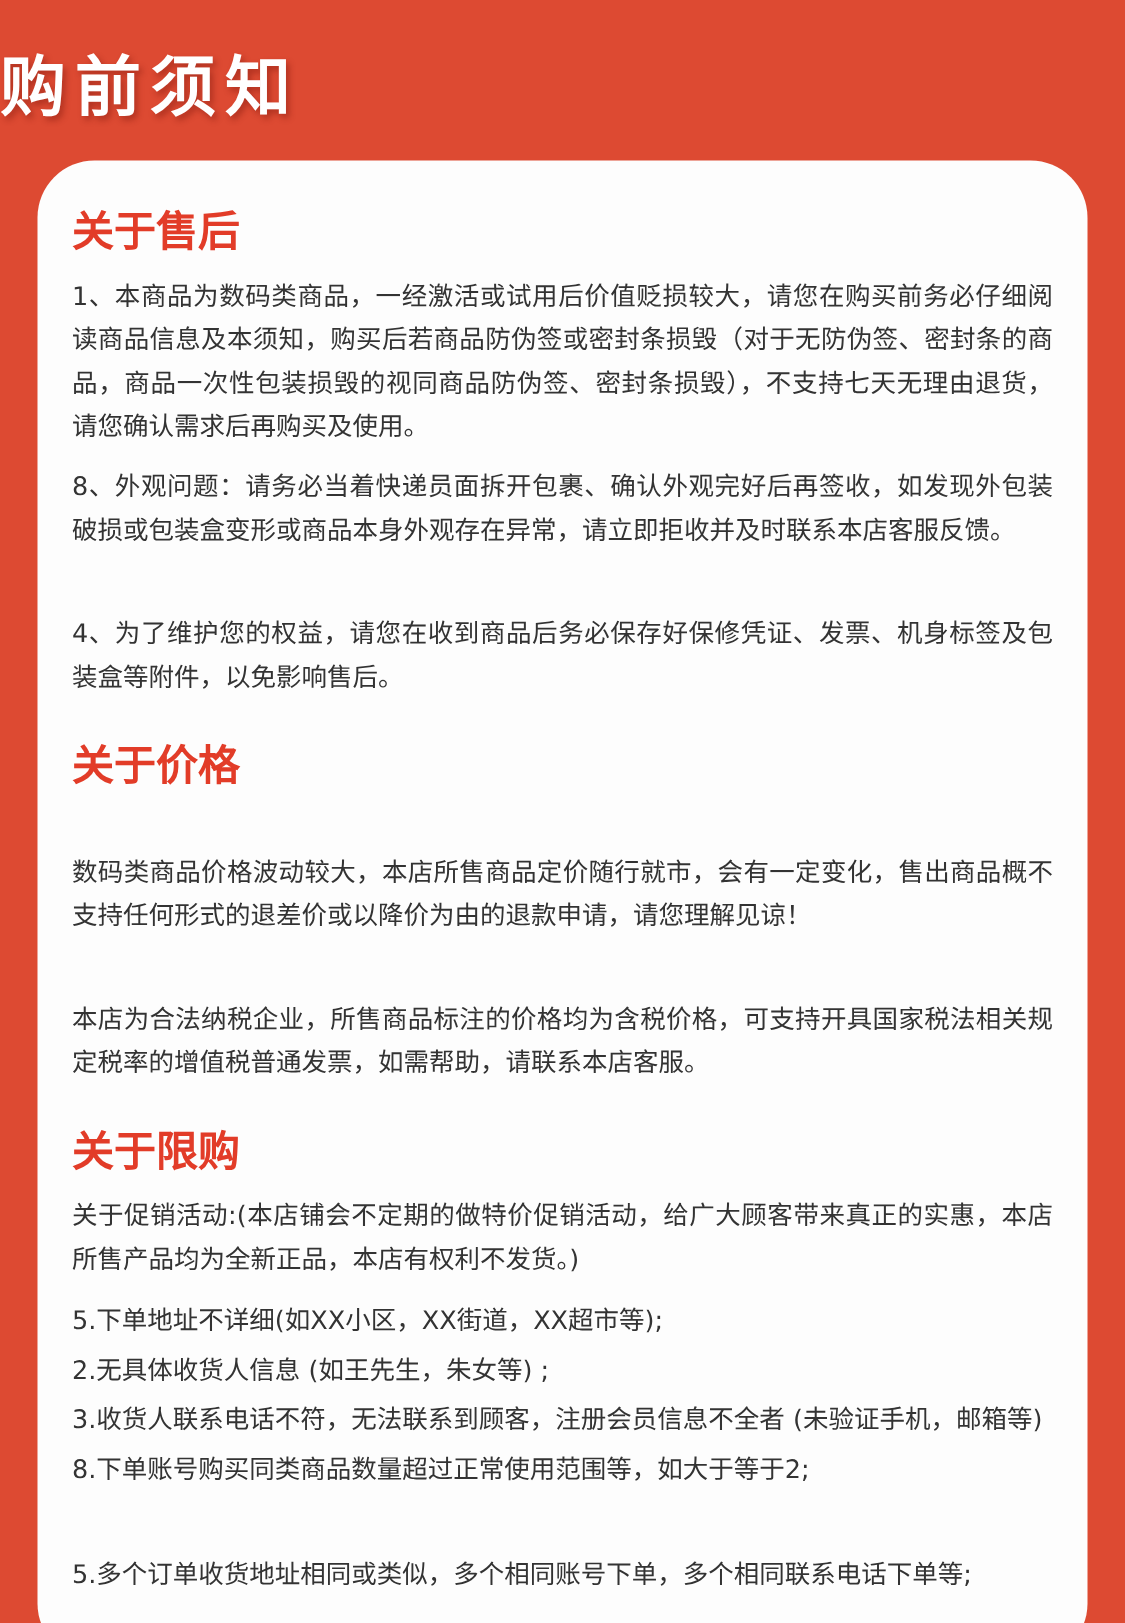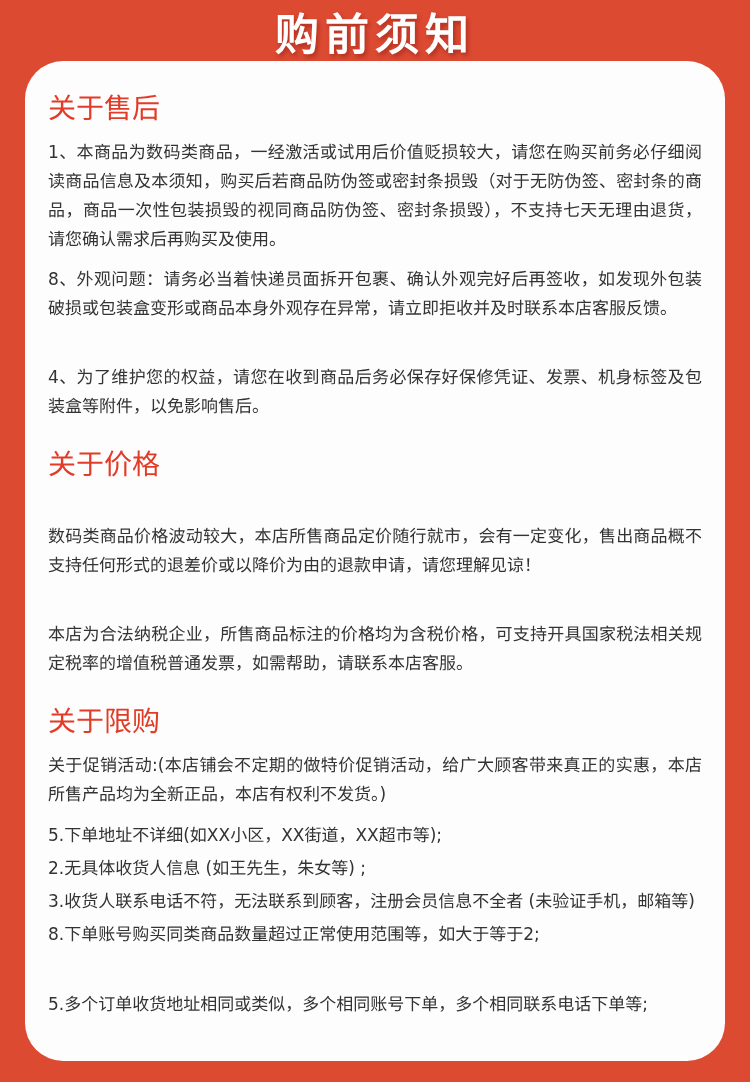--- a/index.html
+++ b/index.html
@@ -10,43 +10,43 @@
     width: 750px;
     margin: 0 auto;
   }
   .page {
     width: 750px;
     min-height: 1082px;
     background: #dd4a32;
     overflow: hidden;
   }
   .header {
-    height: 61px;
+    height: 107px;
     display: flex;
     align-items: center;
-    justify-content: center;
+    justify-content: flex-start;
   }
   .page-title {
     color: #ffffff;
     font-size: 44px;
     font-weight: bold;
     letter-spacing: 6px;
     text-shadow: 2px 3px 4px rgba(120, 20, 10, 0.45);
   }
   .card {
     background: #fdfdfd;
     margin: 0 25px 22px;
     border-radius: 38px;
     padding: 30px 23px 42px;
     color: #333333;
   }
   .section-heading {
     color: #e23c28;
     font-size: 28px;
-    font-weight: normal;
+    font-weight: bold;
     line-height: 1.25;
     margin: 0 0 12px;
   }
   .section + .section { margin-top: 26px; }
   .card p {
     font-size: 17px;
     line-height: 29px;
     color: #333333;
     margin: 0 0 11px;
     text-align: justify;

